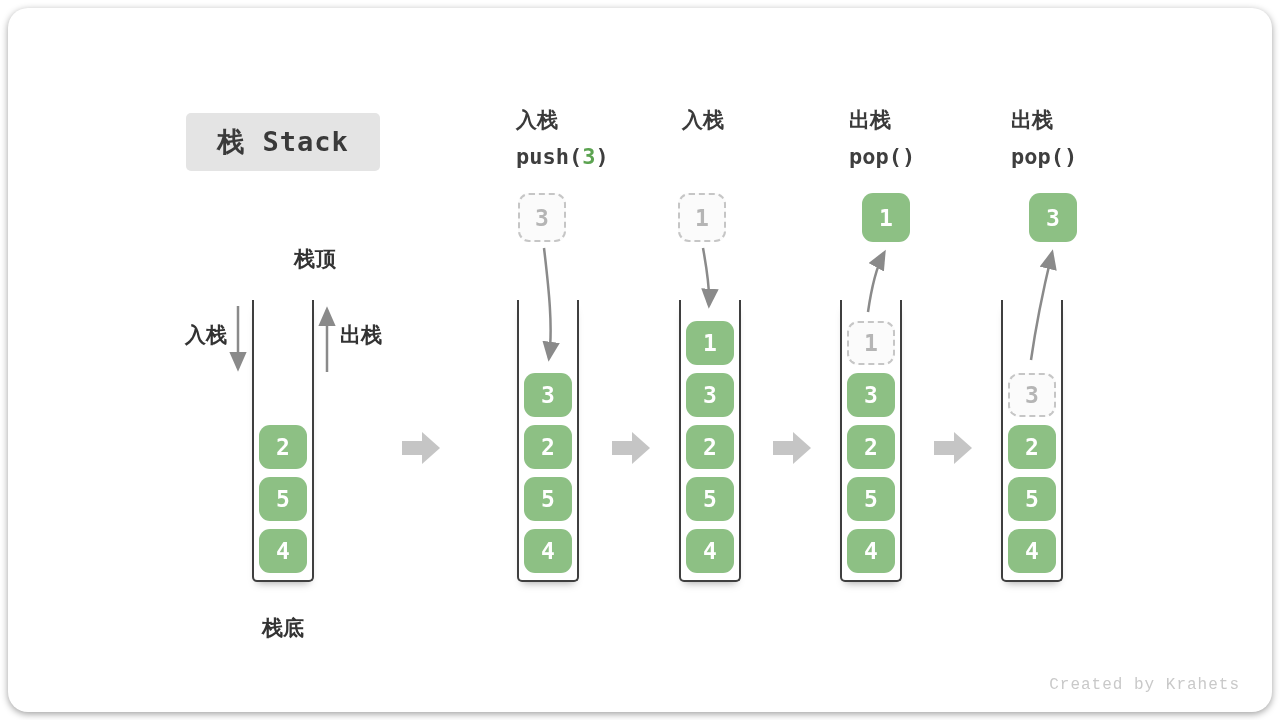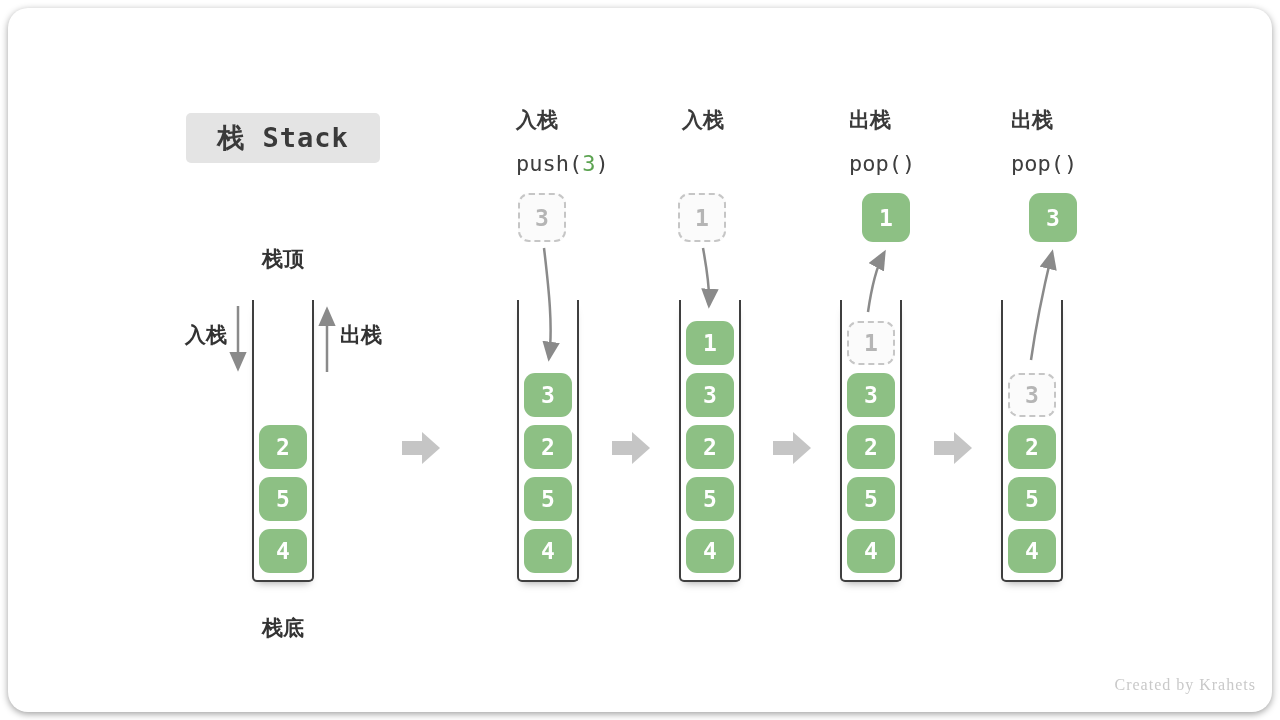--- a/index.html
+++ b/index.html
@@ -13,47 +13,47 @@
     --dashedText:#b5b5b5;
     --wall:#3f3f3f;
     --creditGray:#c9c9c9;
   }
   *{margin:0;padding:0;box-sizing:border-box;}
   html,body{background:#ffffff;}
   body{font-family:"DejaVu Sans","Liberation Sans",sans-serif;}
   .stage{position:relative;width:1280px;height:720px;overflow:hidden;}
   .card{position:absolute;left:8px;top:8px;width:1264px;height:704px;background:#ffffff;
         border-radius:20px;box-shadow:0 2px 7px rgba(0,0,0,0.38);}
-  .title-badge{position:absolute;left:186px;top:113px;width:194px;height:50px;
+  .title-badge{position:absolute;left:186px;top:113px;width:194px;height:58px;
         background:var(--badgeBg);border-radius:5px;display:flex;align-items:center;justify-content:center;
         font-family:"DejaVu Sans Mono","Liberation Mono",monospace;font-size:27px;font-weight:600;color:var(--dark);letter-spacing:1px;}
   .op-header{position:absolute;top:107px;width:170px;color:var(--dark);}
   .op-zh{font-size:21px;font-weight:700;line-height:26px;display:block;}
-  .op-code{font-family:"DejaVu Sans Mono","Liberation Mono",monospace;font-size:22px;font-weight:400;
-        line-height:26px;margin-top:18px;display:block;color:#3e3e3e;}
+  .op-code{font-family:"DejaVu Sans Mono","Liberation Mono",monospace;font-size:22px;font-weight:700;
+        line-height:26px;margin-top:11px;display:block;color:#3e3e3e;}
   .op-arg{color:var(--argGreen);}
   .op-0{left:516px;} .op-1{left:682px;} .op-2{left:849px;} .op-3{left:1011px;}
   .side-label{position:absolute;font-size:21px;font-weight:700;color:#333;}
-  .lbl-top{left:243px;top:245px;width:80px;text-align:center;}
+  .lbl-top{left:256px;top:245px;width:80px;text-align:right;}
   .lbl-bottom{left:243px;top:614px;width:80px;text-align:center;}
   .lbl-push{left:157px;top:321px;width:70px;text-align:right;}
   .lbl-pop{left:340px;top:321px;width:70px;text-align:left;}
   .container{position:absolute;top:300px;width:62px;height:282px;background:#ffffff;
         border-left:2px solid var(--wall);border-right:2px solid var(--wall);border-bottom:2px solid var(--wall);
         border-radius:0 0 5px 5px;box-shadow:0 6px 8px -5px rgba(0,0,0,0.35);}
   .cell{position:absolute;width:48px;height:44px;border-radius:11px;background:var(--green);
         color:#fff;font-family:"DejaVu Sans Mono","Liberation Mono",monospace;font-weight:700;font-size:23px;
         display:flex;align-items:center;justify-content:center;z-index:3;}
   .cell.dashed{background:#fbfbfb;border:2px dashed var(--dashedBorder);color:var(--dashedText);font-weight:600;}
   .floatbox{position:absolute;top:193px;width:48px;height:49px;border-radius:11px;background:var(--green);
         color:#fff;font-family:"DejaVu Sans Mono","Liberation Mono",monospace;font-weight:700;font-size:23px;
         display:flex;align-items:center;justify-content:center;z-index:3;}
   .floatbox.dashed{background:#fbfbfb;border:2px dashed var(--dashedBorder);color:var(--dashedText);font-weight:600;}
   .overlay{position:absolute;left:0;top:0;width:1280px;height:720px;pointer-events:none;z-index:2;}
-  .credit{position:absolute;right:24px;top:676px;font-family:Liberation Serif, serif;
+  .credit{position:absolute;right:40px;top:676px;font-family:Liberation Mono, monospace;
         font-size:16px;color:var(--creditGray);letter-spacing:1px;}
 </style>
 </head>
 <body>
 
 <div class="stage">
   <div class="card"></div>
 
   <div class="title-badge">栈 Stack</div>
 

